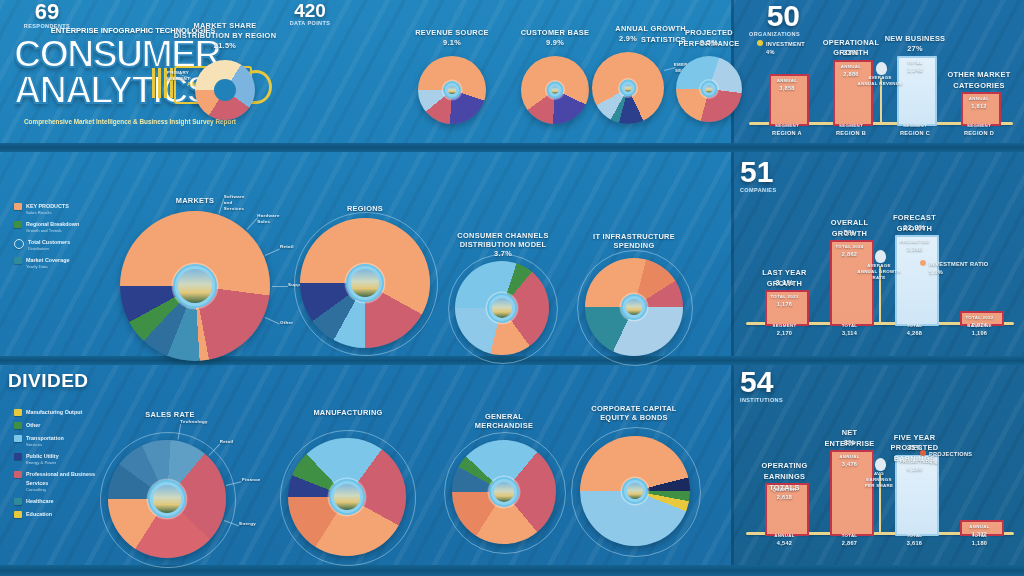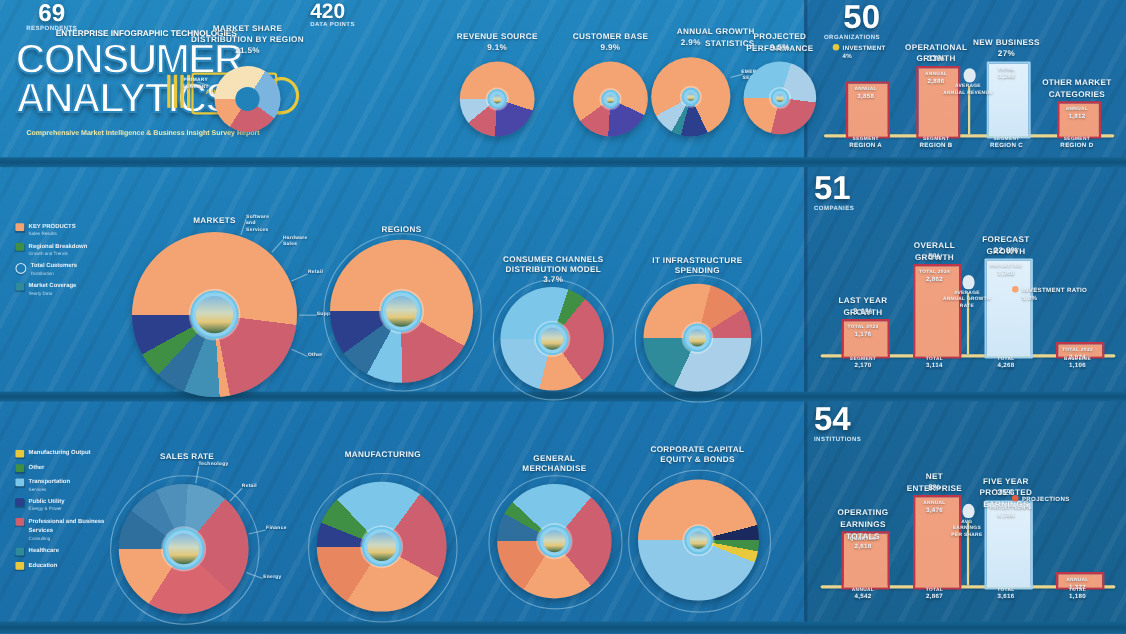--- a/index.html
+++ b/index.html
@@ -157,34 +157,37 @@
       <span>ANNUAL REPORT</span>
     </div>
     <div class="logo-swirl"></div>
     <div class="logo-sub">Comprehensive Market Intelligence &amp; Business Insight Survey Report</div>
   </div>
 
   <div style="position:absolute;left:22px;top:2px;text-align:center;width:50px;">
     <div class="bignum" style="font-size:22px">69</div>
     <div class="bignum-cap">RESPONDENTS</div>
   </div>
-  <div style="position:absolute;left:282px;top:2px;width:56px;">
+  <div style="position:absolute;left:282px;top:2px;text-align:center;width:56px;">
     <div class="bignum" style="font-size:19px">420</div>
     <div class="bignum-cap">DATA POINTS</div>
   </div>
   <div style="position:absolute;left:740px;top:2px;width:60px;text-align:right;">
     <div class="bignum">50</div>
     <div class="bignum-cap">ORGANIZATIONS</div>
   </div>
 
   <div style="position:absolute;left:740px;top:158px;width:60px;">
     <div class="bignum">51</div>
     <div class="bignum-cap">COMPANIES</div>
   </div>
 
+  <div style="position:absolute;left:8px;top:370px;width:150px;">
+    <div class="rowhead">DIVIDED</div>
+  </div>
   <div style="position:absolute;left:740px;top:368px;width:60px;">
     <div class="bignum">54</div>
     <div class="bignum-cap">INSTITUTIONS</div>
   </div>
 
   <div id="row1-donuts">
       <div style="position: absolute; left: 0px; top: 0px; width: 1024px; height: 143px;">
         <div class="chart" style="left: 195px; top: 60px; width: 60px; height: 60px;">
           <div class="pie" style="width: 60px; height: 60px; background: conic-gradient(from -90deg, rgb(247, 226, 184) 0deg, rgb(247, 226, 184) 122.4deg, rgb(124, 180, 224) 122.4deg, rgb(124, 180, 224) 216deg, rgb(205, 95, 110) 216deg, rgb(205, 95, 110) 302.4deg, rgb(244, 164, 114) 302.4deg, rgb(244, 164, 114) 360deg);">
             <div style="position: absolute; left: 50%; top: 50%; transform: translate(-50%, -50%); width: 22px; height: 22px; border-radius: 50%; background: rgb(33, 130, 186);"></div>

